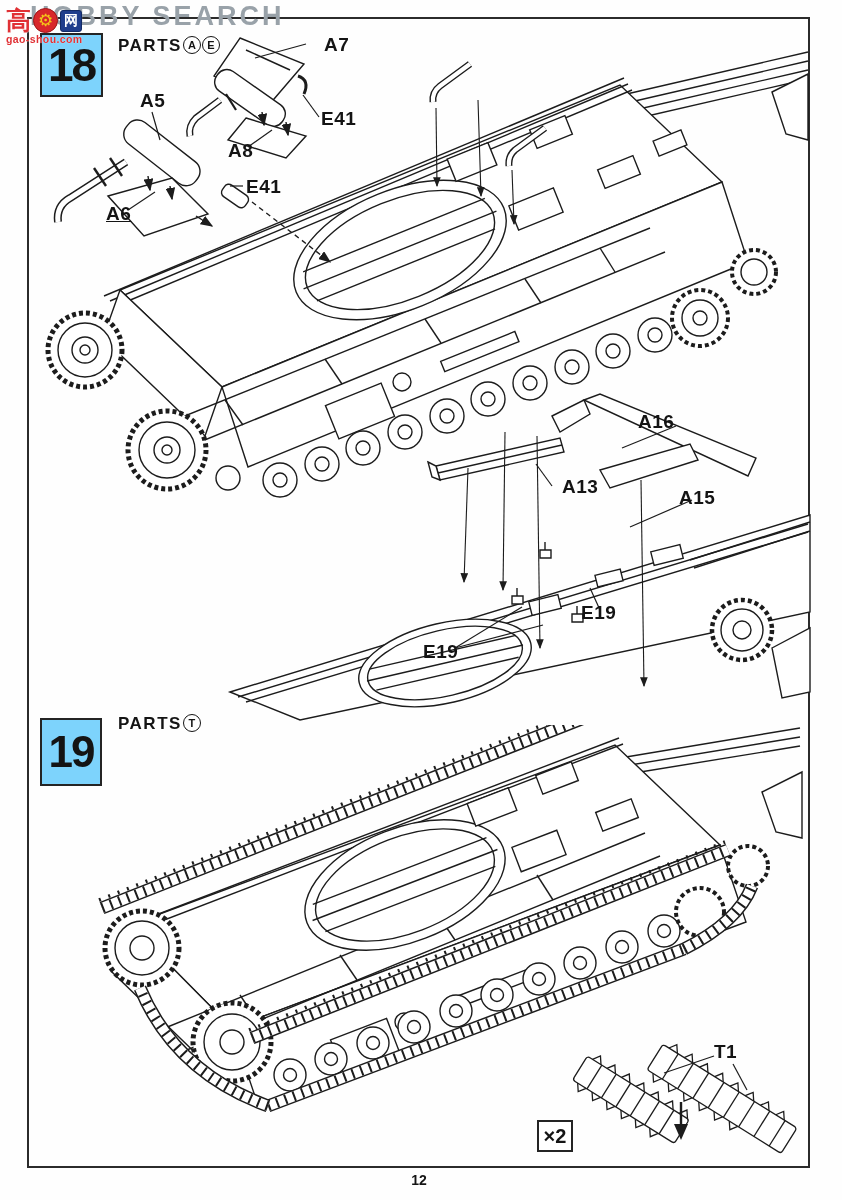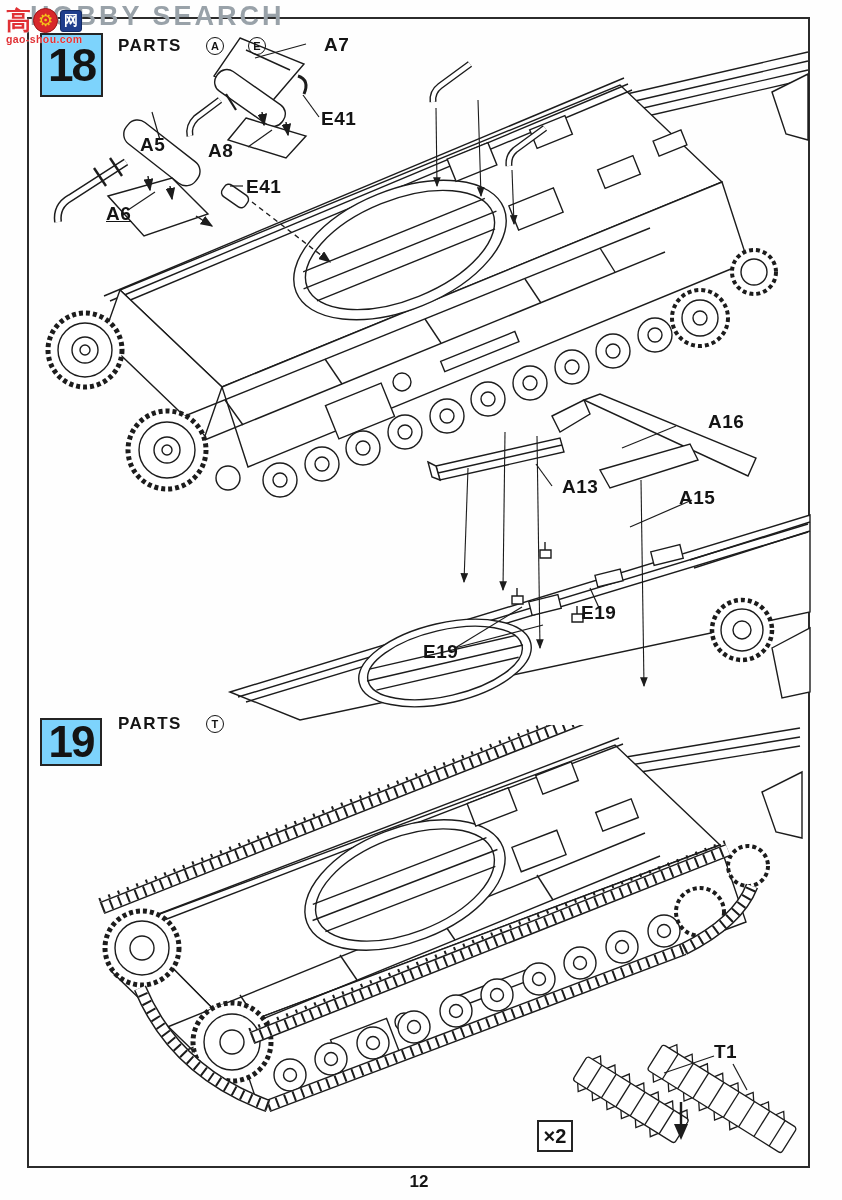--- a/index.html
+++ b/index.html
@@ -19,33 +19,33 @@
              border:1px solid #9d1418;}
   .logo-net{width:20px;height:20px;background:#1f3d8c;color:#fff;border-radius:3px;
             display:flex;align-items:center;justify-content:center;font-size:14px;font-weight:700;
             border:1px solid #122a66;}
   .logo-domain{color:#e03135;font-weight:700;font-size:10.5px;letter-spacing:.4px;margin-top:0;
                text-shadow:0 0 1px #fff;}
   
   .step-box{position:absolute;width:63px;height:64px;background:#7dd3fc;border:2.5px solid #242424;
             box-sizing:border-box;display:flex;align-items:center;justify-content:center;z-index:5;}
   .step-box span{font-weight:700;font-size:46px;line-height:1;letter-spacing:-2px;}
-  .parts{position:absolute;display:flex;align-items:center;gap:24px;z-index:5;
+  .parts{position:absolute;display:flex;align-items:flex-start;gap:1px;z-index:5;
          font-weight:700;font-size:17px;letter-spacing:1.5px;}
   .circ{width:18px;height:18px;border:1.7px solid #141414;border-radius:50%;box-sizing:border-box;
         display:inline-flex;align-items:center;justify-content:center;
         font-size:11px;font-weight:700;letter-spacing:0;}
   
   .callout{position:absolute;font-weight:700;font-size:19px;letter-spacing:.5px;z-index:5;}
   
   .qty-box{position:absolute;left:537px;top:1120px;width:36px;height:32px;border:2px solid #242424;
            box-sizing:border-box;background:#fff;display:flex;align-items:center;justify-content:center;
            font-weight:700;font-size:20px;z-index:5;}
   .page-num{position:absolute;left:399px;top:1172px;width:40px;text-align:center;
-            font-weight:700;font-size:17px;z-index:5;}
+            font-weight:700;font-size:14px;z-index:5;}
   svg{position:absolute;z-index:2;}
   svg *{vector-effect:non-scaling-stroke;}
 </style>
 </head>
 <body>
 
 <div class="sheet">
 
   <div class="frame"></div>
 
@@ -318,32 +318,32 @@
         <line x1="552" y1="486" x2="536" y2="464"></line>
         <line x1="692" y1="500" x2="630" y2="527"></line>
         <line x1="600" y1="610" x2="590" y2="588"></line>
         <line x1="455" y1="648" x2="522" y2="607"></line>
         <line x1="455" y1="648" x2="543" y2="625"></line>
       </g>
     </g>
   </svg>
 
   <div class="callout" style="left:324px;top:34px;">A7</div>
-  <div class="callout" style="left:140px;top:90px;margin-top:44px;">A5</div>
+  <div class="callout" style="left:140px;top:90px;">A5</div>
   <div class="callout" style="left:321px;top:108px;">E41</div>
-  <div class="callout" style="left:208px;top:140px;">A8</div>
+  <div class="callout" style="left:228px;top:140px;">A8</div>
   <div class="callout" style="left:106px;top:203px;text-decoration:underline;">A6</div>
   <div class="callout" style="left:246px;top:176px;">E41</div>
-  <div class="callout" style="left:708px;top:411px;">A16</div>
+  <div class="callout" style="left:638px;top:411px;">A16</div>
   <div class="callout" style="left:554px;top:476px;margin-left:8px;">A13</div>
   <div class="callout" style="left:679px;top:487px;">A15</div>
   <div class="callout" style="left:581px;top:602px;">E19</div>
   <div class="callout" style="left:423px;top:641px;">E19</div>
 
-  <div class="step-box" style="left:40px;top:718px;width:62px;height:48px;">
+  <div class="step-box" style="left:40px;top:718px;width:62px;height:68px;">
     <span style="font-size:44px;">19</span>
   </div>
   <div class="parts" style="left:118px;top:714px;">
     <span>PARTS</span>
     <span class="circ">T</span>
   </div>
 
   <svg style="left:60px;top:725px;" width="745" height="432" viewBox="60 725 745 432">
     <g stroke="#1c1c1c" stroke-width="1.4" fill="none">
 

